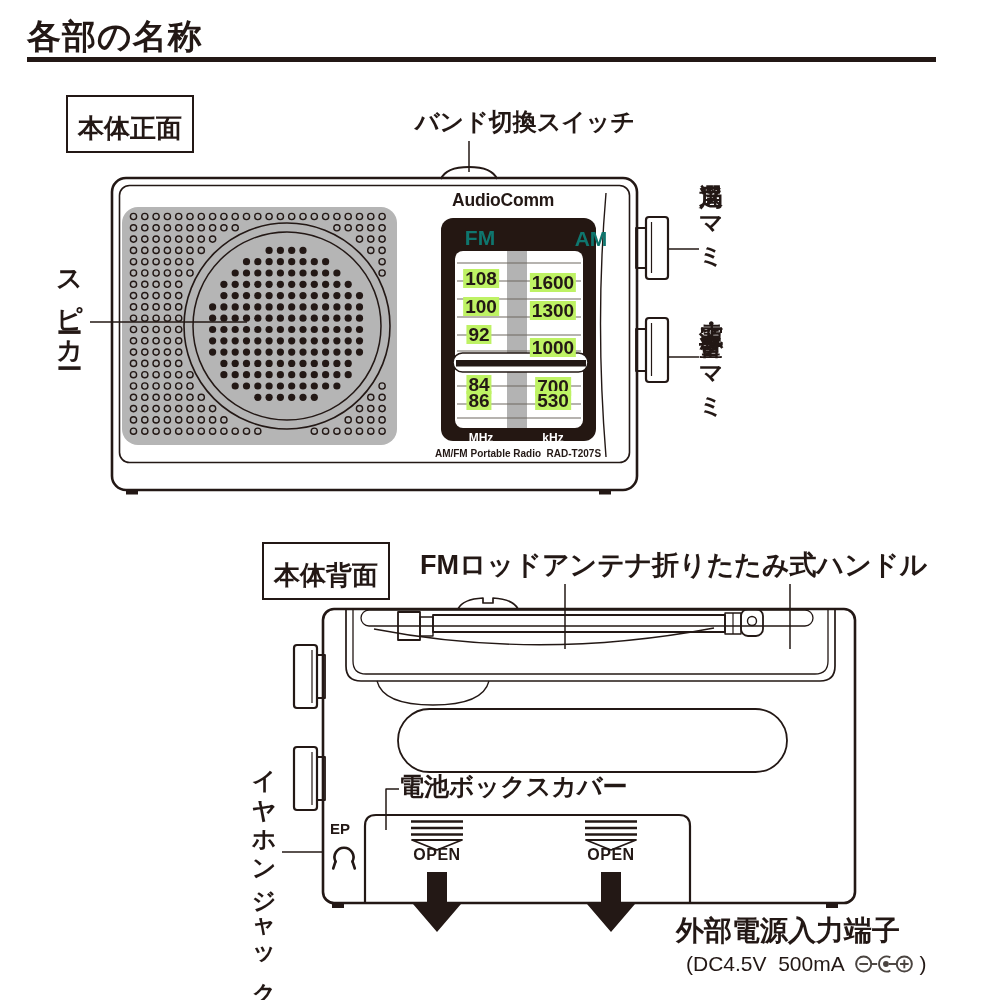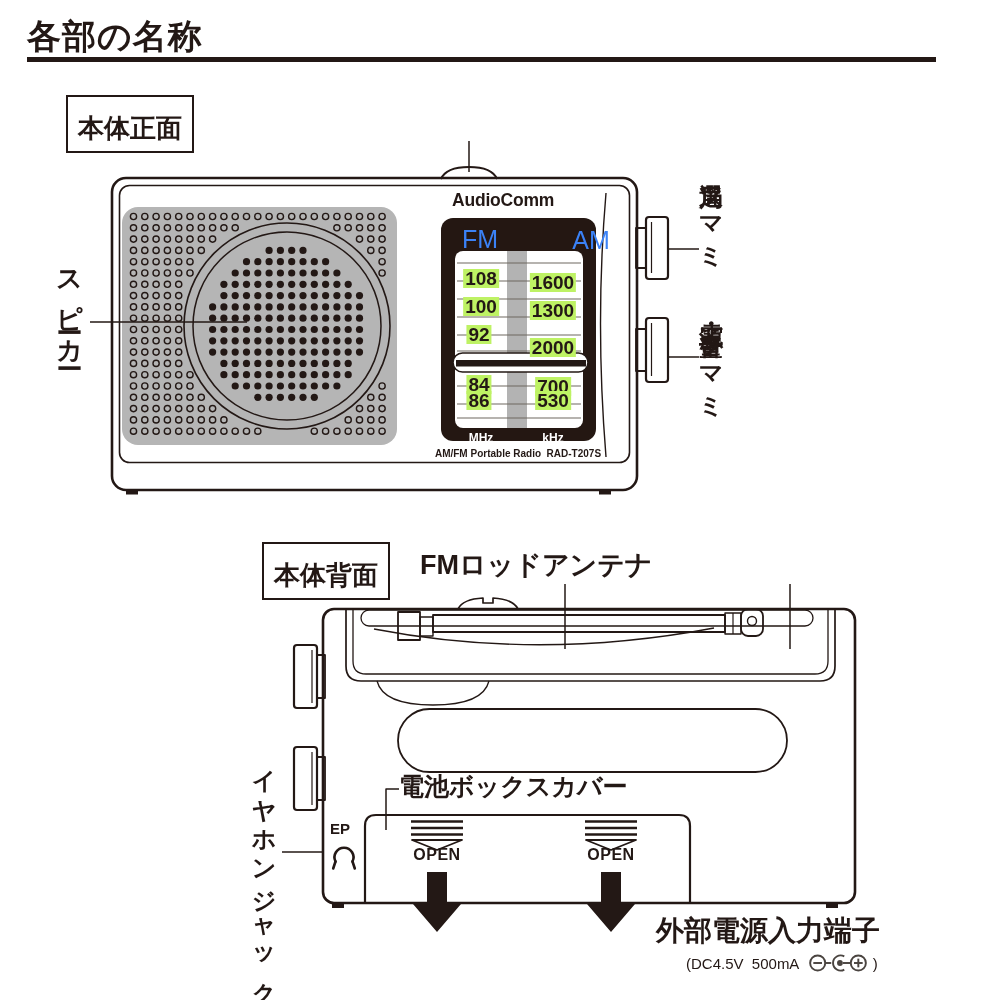--- a/index.html
+++ b/index.html
@@ -4,27 +4,27 @@
 <style>
   html,body{margin:0;padding:0;background:#fff;}
   .page{position:relative;width:936px;height:1000px;background:#fff;overflow:hidden;
         font-family:"Liberation Sans",sans-serif;color:#231815;}
   .lbl{position:absolute;font-weight:700;white-space:nowrap;line-height:1.08;}
   .vtext{writing-mode:vertical-rl;text-orientation:mixed;letter-spacing:3px;}
   .boxlbl{position:absolute;border:2.5px solid #231815;padding:14px 10px 5px;font-size:26px;font-weight:700;white-space:nowrap;}
   .title{position:absolute;left:27px;top:14px;font-size:34px;font-weight:700;letter-spacing:1px;}
   .title-rule{position:absolute;left:27px;top:57px;width:948px;height:4.5px;background:#231815;}
   .num{position:absolute;transform:translateX(-50%);font-weight:700;font-size:19px;line-height:1;background:#bef264;padding:0 2px;}
-  .dial-head{position:absolute;transform:translateX(-50%);color:#3b82f6;font-weight:400;font-size:25px;line-height:1;}
+  .dial-head{position:absolute;transform:translateX(-50%);color:#0f766e;font-weight:700;font-size:21px;line-height:1;}
   .dial-unit{position:absolute;transform:translateX(-50%);color:#fff;font-weight:700;font-size:12px;line-height:1;text-decoration:underline;}
   .model{position:absolute;transform:translateX(-50%);font-weight:700;font-size:10px;line-height:1;white-space:pre;}
   .brand{position:absolute;font-weight:700;font-size:17.5px;letter-spacing:-0.2px;}
   .open{position:absolute;transform:translateX(-50%);font-weight:700;font-size:16px;letter-spacing:0.5px;line-height:1;}
   .ep{position:absolute;font-weight:700;font-size:15px;line-height:1;}
-  .dcrow{position:absolute;display:flex;align-items:center;gap:5px;font-size:15px;font-weight:500;white-space:pre;}
+  .dcrow{position:absolute;display:flex;align-items:center;gap:5px;font-size:21px;font-weight:500;white-space:pre;}
   svg.art{position:absolute;left:0;top:0;}
 </style>
 </head>
 <body>
 
 <div class="page">
 
   <svg class="art" width="1000" height="1000" viewBox="0 0 1000 1000" fill="none" stroke="#231815" stroke-linejoin="round">
 
     <g>
@@ -461,54 +461,56 @@
       <path d="M790,584 V649"></path>
       <path d="M399,789 H386 V830"></path>
       <path d="M282,852 H322"></path>
     </g>
   </svg>
 
   <div class="title">各部の名称</div>
   <div class="title-rule"></div>
 
   <div class="boxlbl" style="left:66px;top:95px;">本体正面</div>
+  <div class="lbl" style="left:415px;top:109px;font-size:24px;">バンド切換スイッチ</div>
   <div class="lbl vtext" style="left:56px;top:254px;font-size:26px;">スピーカー</div>
   <div class="lbl vtext" style="left:698px;top:164px;font-size:24px;">選局ツマミ</div>
   <div class="lbl vtext" style="left:698px;top:305px;font-size:24px;">電源・音量ツマミ</div>
 
   <div class="brand" style="left:452px;top:190px;">AudioComm</div>
   <div class="dial-head" style="left:480px;top:227px;">FM</div>
   <div class="dial-head" style="left:551px;top:228px;margin-left:40px;">AM</div>
 
   <div class="num" style="left:481px;top:269px;">108</div>
   <div class="num" style="left:481px;top:297px;">100</div>
   <div class="num" style="left:479px;top:325px;">92</div>
   <div class="num" style="left:479px;top:375px;">84</div>
   <div class="num" style="left:479px;top:391px;">86</div>
 
   <div class="num" style="left:553px;top:273px;">1600</div>
   <div class="num" style="left:553px;top:301px;">1300</div>
-  <div class="num" style="left:553px;top:338px;">2000</div>
+  <div class="num" style="left:553px;top:338px;">1000</div>
   <div class="num" style="left:553px;top:377px;">700</div>
   <div class="num" style="left:553px;top:391px;">530</div>
 
   <div class="dial-unit" style="left:481px;top:432px;">MHz</div>
   <div class="dial-unit" style="left:553px;top:432px;">kHz</div>
   <div class="model" style="left:518px;top:449px;">AM/FM Portable Radio  RAD-T207S</div>
 
   <div class="boxlbl" style="left:262px;top:542px;">本体背面</div>
   <div class="lbl" style="left:420px;top:551px;font-size:27px;">FMロッドアンテナ</div>
+  <div class="lbl" style="left:652px;top:551px;font-size:27px;">折りたたみ式ハンドル</div>
   <div class="lbl" style="left:399px;top:773px;font-size:25px;">電池ボックスカバー</div>
   <div class="lbl vtext" style="left:251px;top:752px;font-size:24px;">イヤホンジャック</div>
 
   <div class="ep" style="left:330px;top:821px;">EP</div>
   <div class="open" style="left:437px;top:847px;">OPEN</div>
   <div class="open" style="left:611px;top:847px;">OPEN</div>
 
-  <div class="lbl" style="left:656px;top:916px;font-size:28px;">外部電源入力端子</div>
+  <div class="lbl" style="left:676px;top:916px;font-size:28px;">外部電源入力端子</div>
   <div class="dcrow" style="left:686px;top:952px;">
     <span>(DC4.5V  500mA </span>
     <svg width="60" height="22" viewBox="0 0 62 22" fill="none" stroke="#4a4440" stroke-width="2">
       <circle cx="10" cy="11" r="7.8"></circle>
       <path d="M5.5,11 H14.5"></path>
       <path d="M17.8,11 H24"></path>
       <path d="M37.5,4.2 A7.8,7.8 0 1 0 37.5,17.8"></path>
       <circle cx="33" cy="11" r="3" fill="#4a4440" stroke="none"></circle>
       <path d="M36,11 H44.2"></path>
       <circle cx="52" cy="11" r="7.8"></circle>

